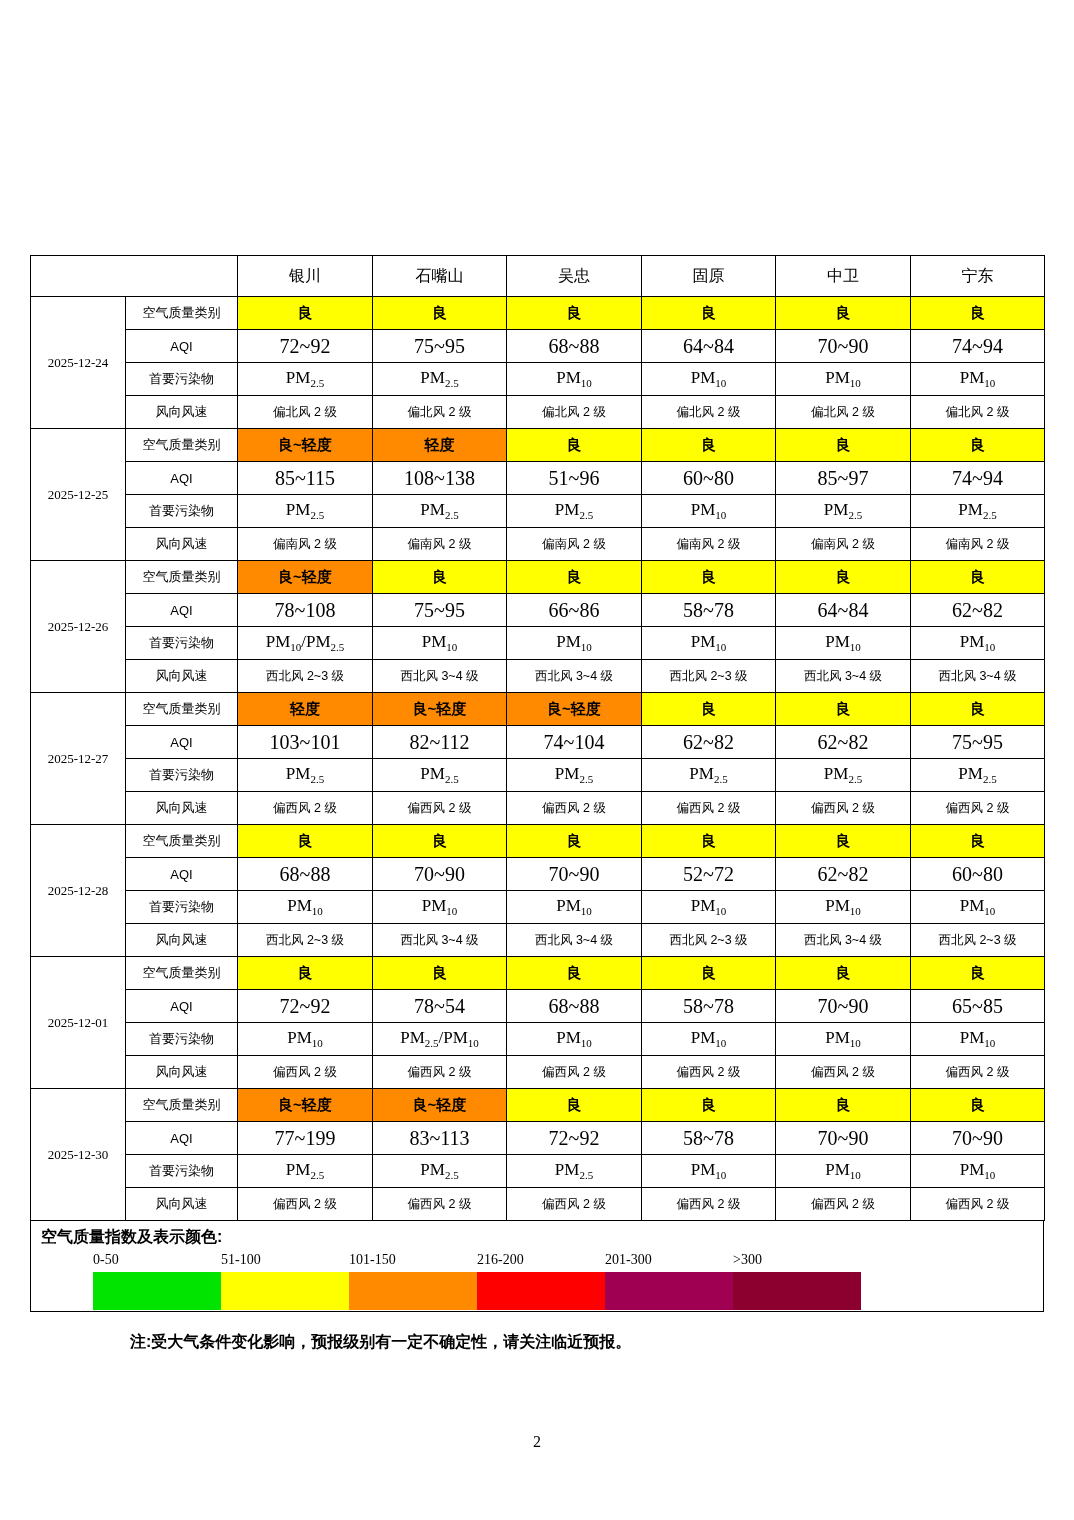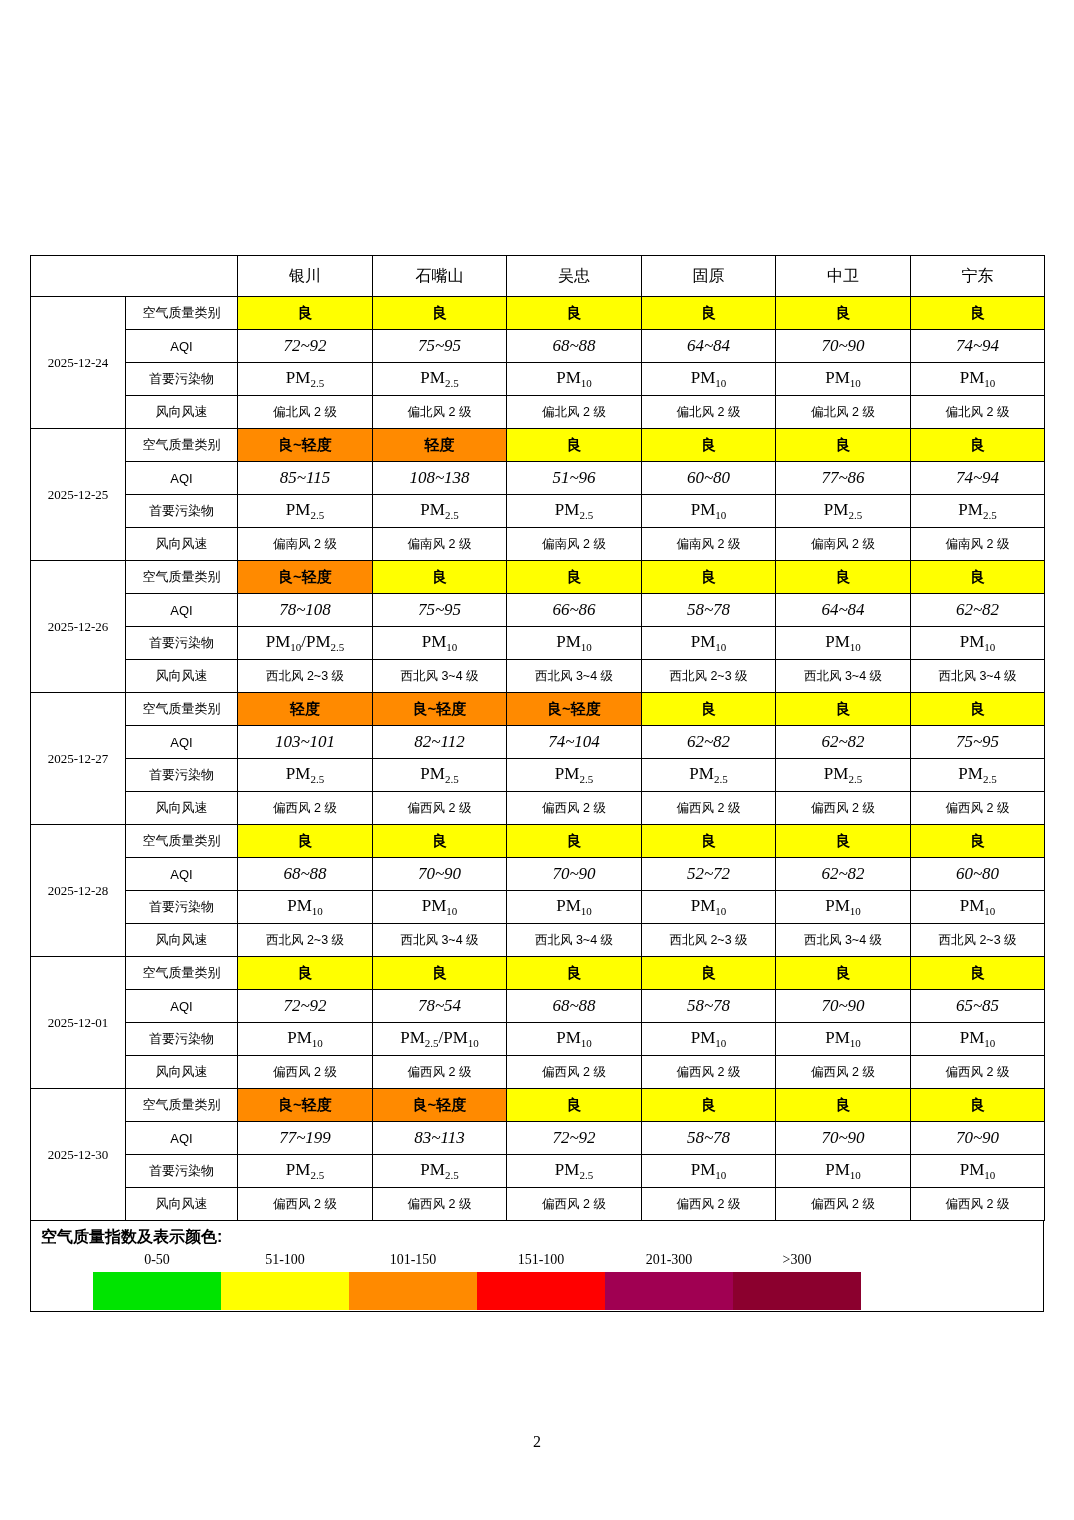--- a/index.html
+++ b/index.html
@@ -24,37 +24,37 @@
     border:1px solid #000;
     text-align:center;vertical-align:middle;
     padding:0;overflow:hidden;white-space:nowrap;
   }
   tr.hdr{height:41px;}
   tr.r{height:33px;}
   th.city{font-family:Liberation Sans, sans-serif;font-weight:normal;font-size:16px;}
   td.date{font-size:13px;}
   td.rlabel{font-family:"Liberation Sans","DejaVu Sans",sans-serif;font-size:13px;}
   td.cat{font-family:"Liberation Sans","DejaVu Sans",sans-serif;font-size:15px;font-weight:bold;}
-  td.aqi{font-size:17px;font-style:italic;}
+  td.aqi{font-size:20px;}
   td.pol{font-size:17px;}
   td.pol sub{font-size:11px;}
   td.wind{font-family:"Liberation Sans","DejaVu Sans",sans-serif;font-size:12.5px;}
   .legendbox{
     position:relative;width:1012px;height:90px;
     border:1px solid #000;border-top:none;
   }
   .legend-title{
     position:absolute;top:6px;left:10px;
     font-family:"Liberation Sans","DejaVu Sans",sans-serif;
     font-size:16px;font-weight:bold;
   }
   .legend-labels{
     position:absolute;top:31px;left:62px;display:flex;
   }
-  .legend-labels .ll{width:128px;text-align:center;font-size:14px;}
+  .legend-labels .ll{width:128px;text-align:left;font-size:14px;}
   .legend-blocks{
     position:absolute;top:51px;left:62px;display:flex;
   }
   .legend-blocks .lb{width:128px;height:38px;}
   .note{
     position:absolute;top:1332px;left:130px;
     font-family:"Liberation Sans","DejaVu Sans",sans-serif;
     font-size:16px;font-weight:bold;
   }
   .pagenum{
@@ -138,21 +138,21 @@
             <td class="cat" style="background: rgb(255, 255, 0);">良</td>
             <td class="cat" style="background: rgb(255, 255, 0);">良</td>
             <td class="cat" style="background: rgb(255, 255, 0);">良</td>
           </tr>
           <tr class="r">
             <td class="rlabel">AQI</td>
             <td class="aqi">85~115</td>
             <td class="aqi">108~138</td>
             <td class="aqi">51~96</td>
             <td class="aqi">60~80</td>
-            <td class="aqi">77~86</td>
+            <td class="aqi">85~97</td>
             <td class="aqi">74~94</td>
           </tr>
           <tr class="r">
             <td class="rlabel">首要污染物</td>
             <td class="pol">PM<sub>2.5</sub></td>
             <td class="pol">PM<sub>2.5</sub></td>
             <td class="pol">PM<sub>2.5</sub></td>
             <td class="pol">PM<sub>10</sub></td>
             <td class="pol">PM<sub>2.5</sub></td>
             <td class="pol">PM<sub>2.5</sub></td>
@@ -353,31 +353,32 @@
           </tr>
         </tbody>
     </table>
 
     <div class="legendbox">
       <div class="legend-title">空气质量指数及表示颜色:</div>
       <div class="legend-labels" id="legend-labels">
           <div class="ll">0-50</div>
           <div class="ll">51-100</div>
           <div class="ll">101-150</div>
-          <div class="ll">151-100</div>
+          <div class="ll">216-200</div>
           <div class="ll">201-300</div>
           <div class="ll">&gt;300</div>
         </div>
       <div class="legend-blocks" id="legend-blocks">
           <div class="lb" style="background: rgb(0, 228, 0);"></div>
           <div class="lb" style="background: rgb(255, 255, 0);"></div>
           <div class="lb" style="background: rgb(255, 138, 0);"></div>
           <div class="lb" style="background: rgb(255, 0, 0);"></div>
           <div class="lb" style="background: rgb(160, 0, 82);"></div>
           <div class="lb" style="background: rgb(139, 0, 46);"></div>
         </div>
     </div>
   </div>
 
+  <div class="note">注:受大气条件变化影响，预报级别有一定不确定性，请关注临近预报。</div>
 
   <div class="pagenum">2</div>
 
 </div>
 
 </body></html>

